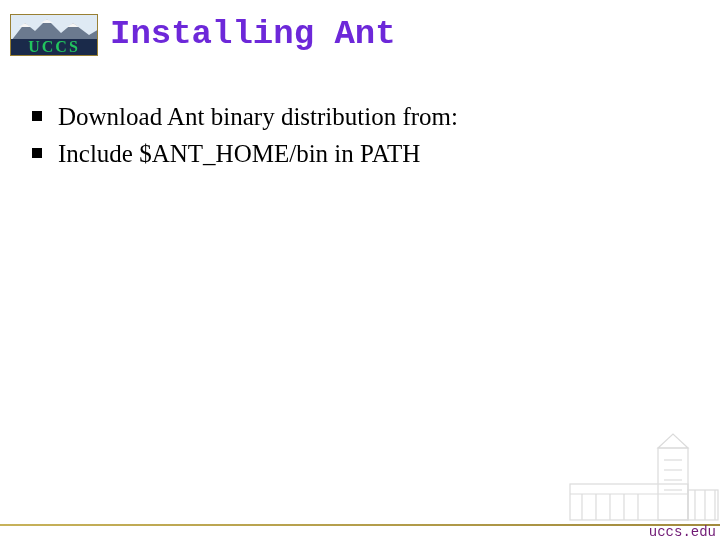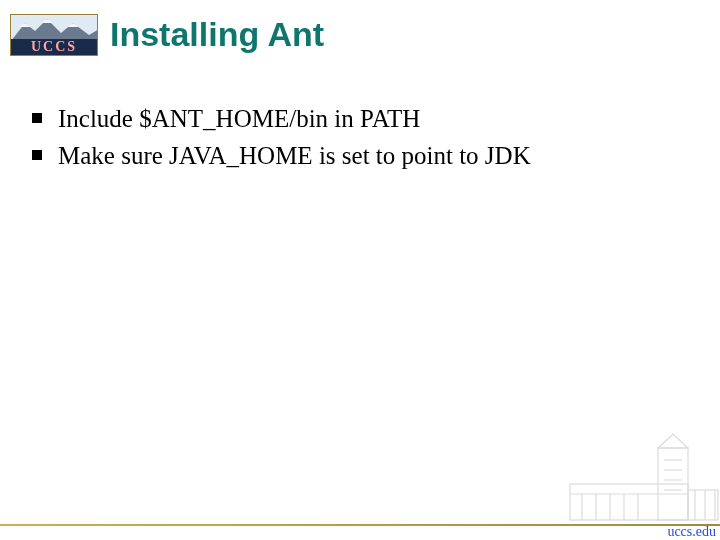--- a/index.html
+++ b/index.html
@@ -37,28 +37,28 @@
     overflow: hidden;
   }
   .logo-band {
     height: 16px;
     background: #1a2a4a;
     display: flex;
     align-items: center;
     justify-content: center;
     font-family: "Georgia", "Times New Roman", serif;
     font-weight: bold;
-    font-size: 14px;
+    font-size: 16px;
     letter-spacing: 2px;
-    color: #fca5a5;
+    color: #22c55e;
   }
   .title {
     font-size: 34px;
-    font-family: Liberation Sans, sans-serif;
-    color: #0f766e;
+    font-family: Liberation Mono, monospace;
+    color: #6d28d9;
     line-height: 1.1;
   }
   .content {
     padding: 34px 24px 0 30px;
   }
   ul.bullets {
     list-style: none;
   }
   ul.bullets > li {
     position: relative;
@@ -108,22 +108,22 @@
     bottom: 0;
     width: 190px;
     height: 110px;
     opacity: 0.9;
   }
   .uccs-edu {
     position: absolute;
     right: 4px;
     bottom: 0px;
     font-size: 14px;
-    color: #1d4ed8;
-    font-family: Liberation Serif, serif;
+    color: #701a75;
+    font-family: Liberation Mono, monospace;
   }
 </style>
 </head>
 <body>
 
 <div class="slide">
 
   <div class="header">
     <div class="logo">
       <div class="logo-mountain">
@@ -136,26 +136,24 @@
         </svg>
       </div>
       <div class="logo-band">UCCS</div>
     </div>
     <h1 class="title">Installing Ant</h1>
   </div>
 
   <div class="content">
     <ul class="bullets">
       <li>
+        <span>Download Ant binary distribution from:</span>
       </li>
       <li>
         <span>Include $ANT_HOME/bin in PATH</span>
-      </li>
-      <li>
-        <span>Make sure JAVA_HOME is set to point to JDK</span>
       </li>
     </ul>
   </div>
 
   <div class="footer">
     <div class="building">
       <svg viewBox="0 0 190 110" width="190" height="110">
         <g fill="none" stroke="#d7d7d7" stroke-width="1.2">
 
           <rect x="128" y="18" width="30" height="72"></rect>

